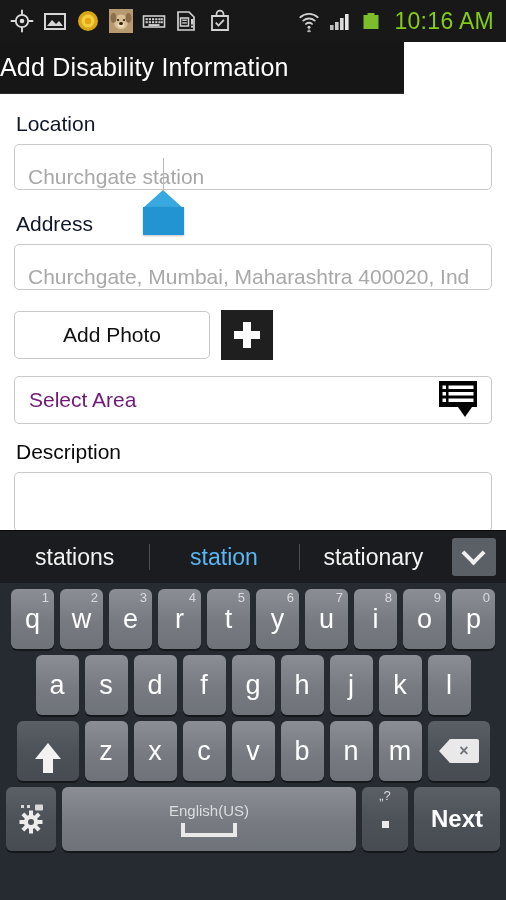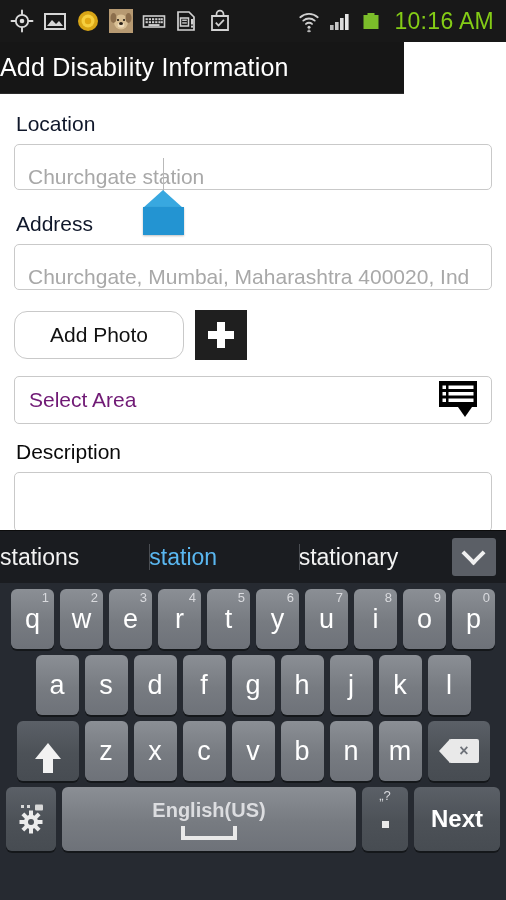--- a/index.html
+++ b/index.html
@@ -83,22 +83,22 @@
     border-bottom: 18px solid #38a8e0;
   }
   .caret-line {
     position: absolute; left: 163px; top: 158px;
     width: 1px; height: 34px; background: #b9b9b9;
   }
 
   
   .photorow { display: flex; align-items: center; gap: 11px; margin-top: 2px; }
   .btn-outline {
-    width: 170px; height: 48px;
-    border: 1px solid #c9c9c9; border-radius: 13px; background: #fff;
+    width: 196px; height: 48px;
+    border: 1px solid #c9c9c9; border-radius: 5px; background: #fff;
     display: flex; align-items: center; justify-content: center;
     font-size: 21px; color: #111;
   }
   .btn-plus {
     width: 52px; height: 50px; background: #1f1f1f;
     display: flex; align-items: center; justify-content: center;
   }
   .plus-glyph { position: relative; width: 26px; height: 26px; }
   .plus-glyph::before, .plus-glyph::after {
     content:""; position:absolute; background:#fff;
@@ -128,21 +128,21 @@
     background: #262a31;
     border-top: 1px solid #0c0c0c;
   }
   .suggestbar {
     height: 52px; width: 100%;
     background: #1a1c20;
     display: flex; align-items: center;
     padding: 0 6px 0 0;
   }
   .sug {
-    flex: 1; font-size: 23px; color: #f2f2f2;
+    flex: 1; text-align: center; font-size: 23px; color: #f2f2f2;
     position: relative; line-height: 52px;
   }
   .sug.sel { color: #5ab7f0; }
   .sug + .sug::before {
     content:""; position:absolute; left:0; top:13px;
     width:1px; height:26px; background:#4a4d52;
   }
   .sug-expand {
     width: 44px; height: 38px; margin-left: 4px; margin-right: 4px;
     background: #5b5f66; border-radius: 3px;
@@ -175,21 +175,21 @@
   }
   .key.wide-shift { width: 62px; }
   .key.wide-del { width: 62px; }
   .key.sym { width: 68px; font-size: 20px; line-height: 22px; flex-direction: column; }
   .key.gear { width: 50px; }
   .key.space {
     flex: 1; max-width: 330px;
     background: linear-gradient(to bottom, #8b8f95 0%, #777b81 55%, #6e7279 100%);
     flex-direction: column; gap: 4px;
   }
-  .key.space .lang { font-size: 20px; color: #dcdde0; font-weight: bold; }
+  .key.space .lang { font-size: 15px; color: #dcdde0; }
   .key.period { width: 46px; }
   .key.next { width: 86px; font-size: 24px; font-weight: 700; }
   .row3 { }
   .row4 .key { height: 64px; }
 
   .shift-arrow {
     width:0;height:0;border-left:13px solid transparent;border-right:13px solid transparent;
     border-bottom:16px solid #f2f2f2; position:relative;
   }
   .shift-arrow::after{

